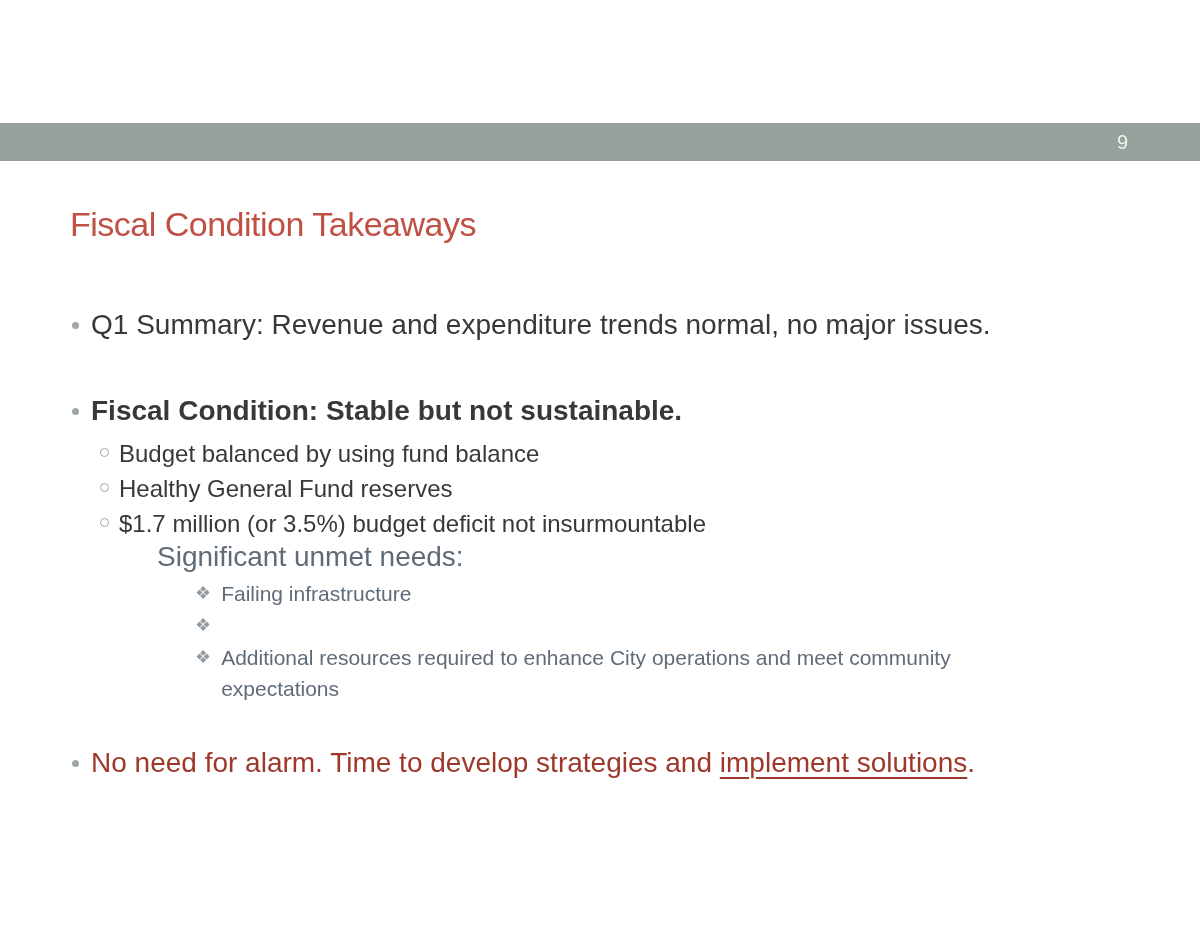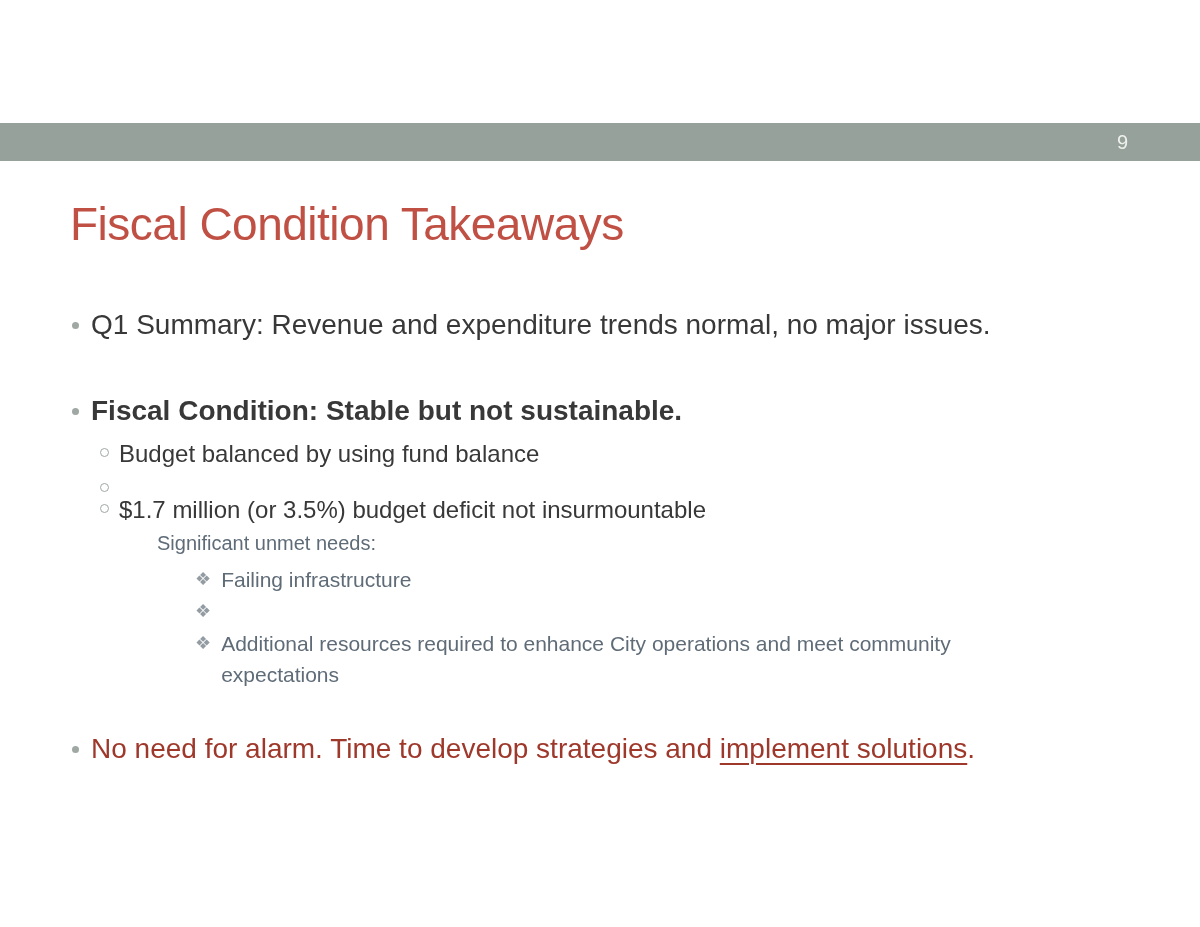--- a/index.html
+++ b/index.html
@@ -33,21 +33,21 @@
   }
 
   .content {
     position: absolute;
     top: 196px;
     left: 70px;
     right: 70px;
   }
 
   .slide-title {
-    font-size: 46px;
+    font-size: 34px;
     font-weight: 400;
     color: var(--title-color, #C05044);
     line-height: 56px;
     letter-spacing: -0.5px;
   }
 
   .bullet-row {
     display: flex;
     align-items: flex-start;
     color: var(--body, #383838);
@@ -78,21 +78,21 @@
     width: 9px;
     height: 9px;
     border: 1.5px solid var(--bullet, #9FA8A3);
     border-radius: 50%;
     margin: 12px 10px 0 0;
     flex: 0 0 auto;
   }
 
   .unmet-label {
     margin: 4px 0 0 87px;
-    font-size: 20px;
+    font-size: 28px;
     line-height: 24px;
     color: var(--muted, #5F6C78);
   }
 
   .diamond-list { margin: 9px 0 0 125px; list-style: none; }
   .diamond-item {
     display: flex;
     align-items: flex-start;
     font-size: 21px;
     line-height: 31px;
@@ -145,20 +145,21 @@
       <span>Fiscal Condition: Stable but not sustainable.</span>
     </div>
 
     <ul class="sub-list">
       <li class="sub-item">
         <span class="ring"></span>
         <span>Budget balanced by using fund balance</span>
       </li>
       <li class="sub-item">
         <span class="ring"></span>
+        <span>Healthy General Fund reserves</span>
       </li>
       <li class="sub-item">
         <span class="ring"></span>
         <span>$1.7 million (or 3.5%) budget deficit not insurmountable</span>
       </li>
     </ul>
 
     <div class="unmet-label">Significant unmet needs:</div>
 
     <ul class="diamond-list">

